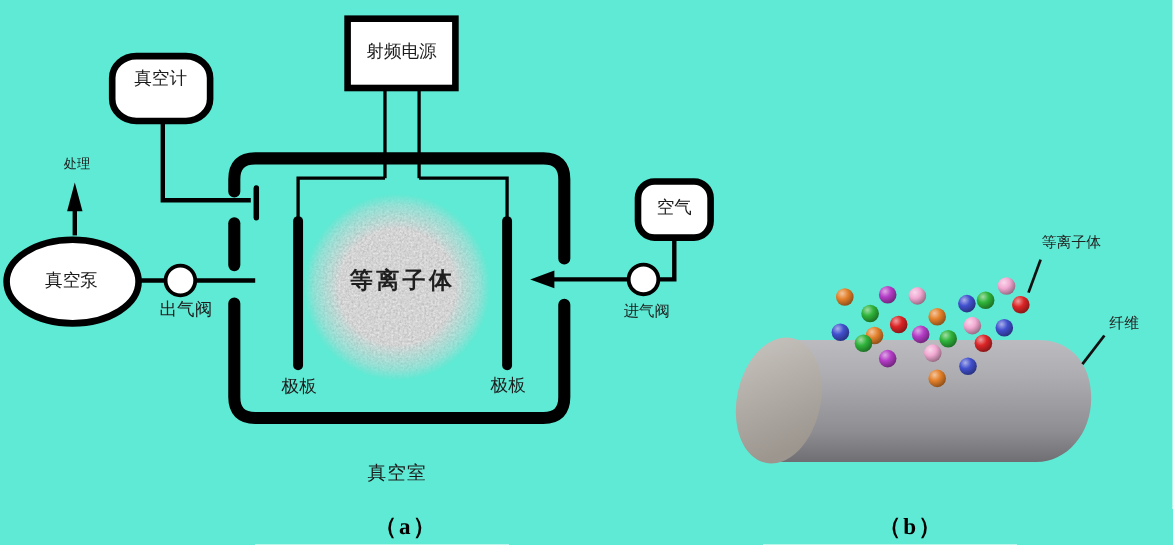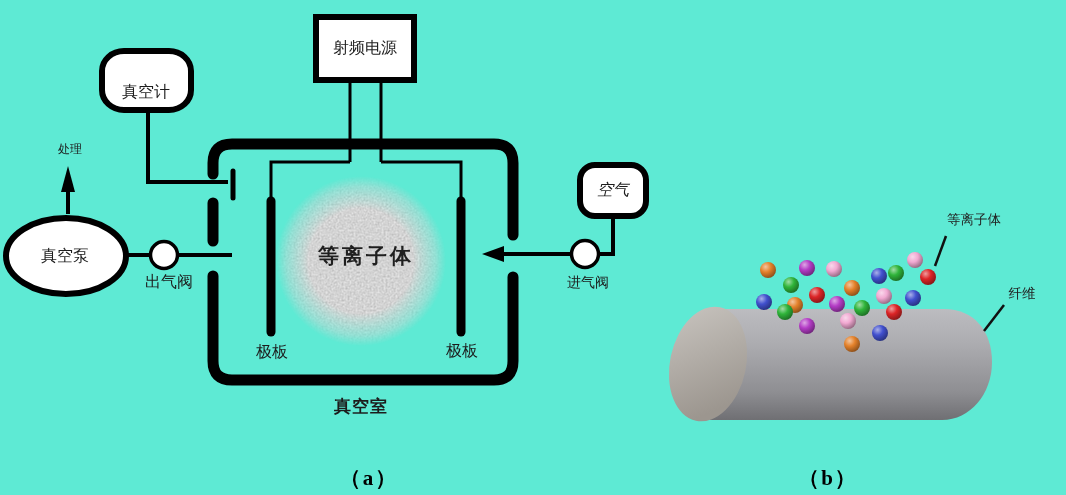--- a/index.html
+++ b/index.html
@@ -6,21 +6,21 @@
   .stage{
     position:relative;width:1066px;height:495px;background:#5eead4;overflow:hidden;
     font-family:"Liberation Sans","DejaVu Sans",sans-serif;color:#111;
   }
   svg{position:absolute;left:0;top:0;}
   .lbl{
     position:absolute;transform:translate(-50%,-50%);white-space:nowrap;
     font-size:16px;color:#1c1c1c;line-height:1;
   }
   .lbl.plasma-a{font-size:21px;font-weight:bold;letter-spacing:3px;color:#1f1f1f;}
-  .lbl.chamber{font-size:17px;font-weight:bold;letter-spacing:1px;}
+  .lbl.chamber{font-size:17px;font-weight:normal;letter-spacing:1px;margin-top:24px;}
   .lbl.small{font-size:13.5px;color:#222;}
   .caption{
     position:absolute;transform:translate(-50%,-50%);white-space:nowrap;
     font-family:"Liberation Serif","DejaVu Serif",serif;
     font-size:21px;font-weight:bold;color:#000;letter-spacing:2px;
   }
 </style>
 </head>
 <body>
 
@@ -156,29 +156,29 @@
         <circle cx="852" cy="344" r="8" fill="url(#g-orange)"></circle>
       </g>
 
     <g stroke="#111" stroke-width="2.5">
       <path d="M 946 236 L 935 266"></path>
       <path d="M 1004 305 L 984 331"></path>
     </g>
   </svg>
 
   <div class="lbl" style="left:365px;top:48px;">射频电源</div>
-  <div class="lbl" style="left:146px;top:92px;">真空计</div>
+  <div class="lbl" style="left:146px;top:72px;">真空计</div>
   <div class="lbl" style="left:70px;top:149px;font-size:12px;">处理</div>
   <div class="lbl" style="left:65px;top:256px;">真空泵</div>
   <div class="lbl" style="left:169px;top:282px;">出气阀</div>
   <div class="lbl plasma-a" style="left:366px;top:255px;">等离子体</div>
   <div class="lbl" style="left:272px;top:352px;">极板</div>
   <div class="lbl" style="left:462px;top:351px;">极板</div>
   <div class="lbl chamber" style="left:361px;top:406px;">真空室</div>
-  <div class="lbl" style="left:613px;top:190px;font-style:italic;">空气</div>
+  <div class="lbl" style="left:613px;top:190px;">空气</div>
   <div class="lbl" style="left:588px;top:282px;font-size:14px;">进气阀</div>
   <div class="caption" style="left:369px;top:478px;">（a）</div>
 
   <div class="lbl small" style="left:974px;top:220px;">等离子体</div>
   <div class="lbl small" style="left:1022px;top:294px;text-align:center;">纤维</div>
   <div class="caption" style="left:828px;top:478px;">（b）</div>
 
 </div>
 
 </body></html>

